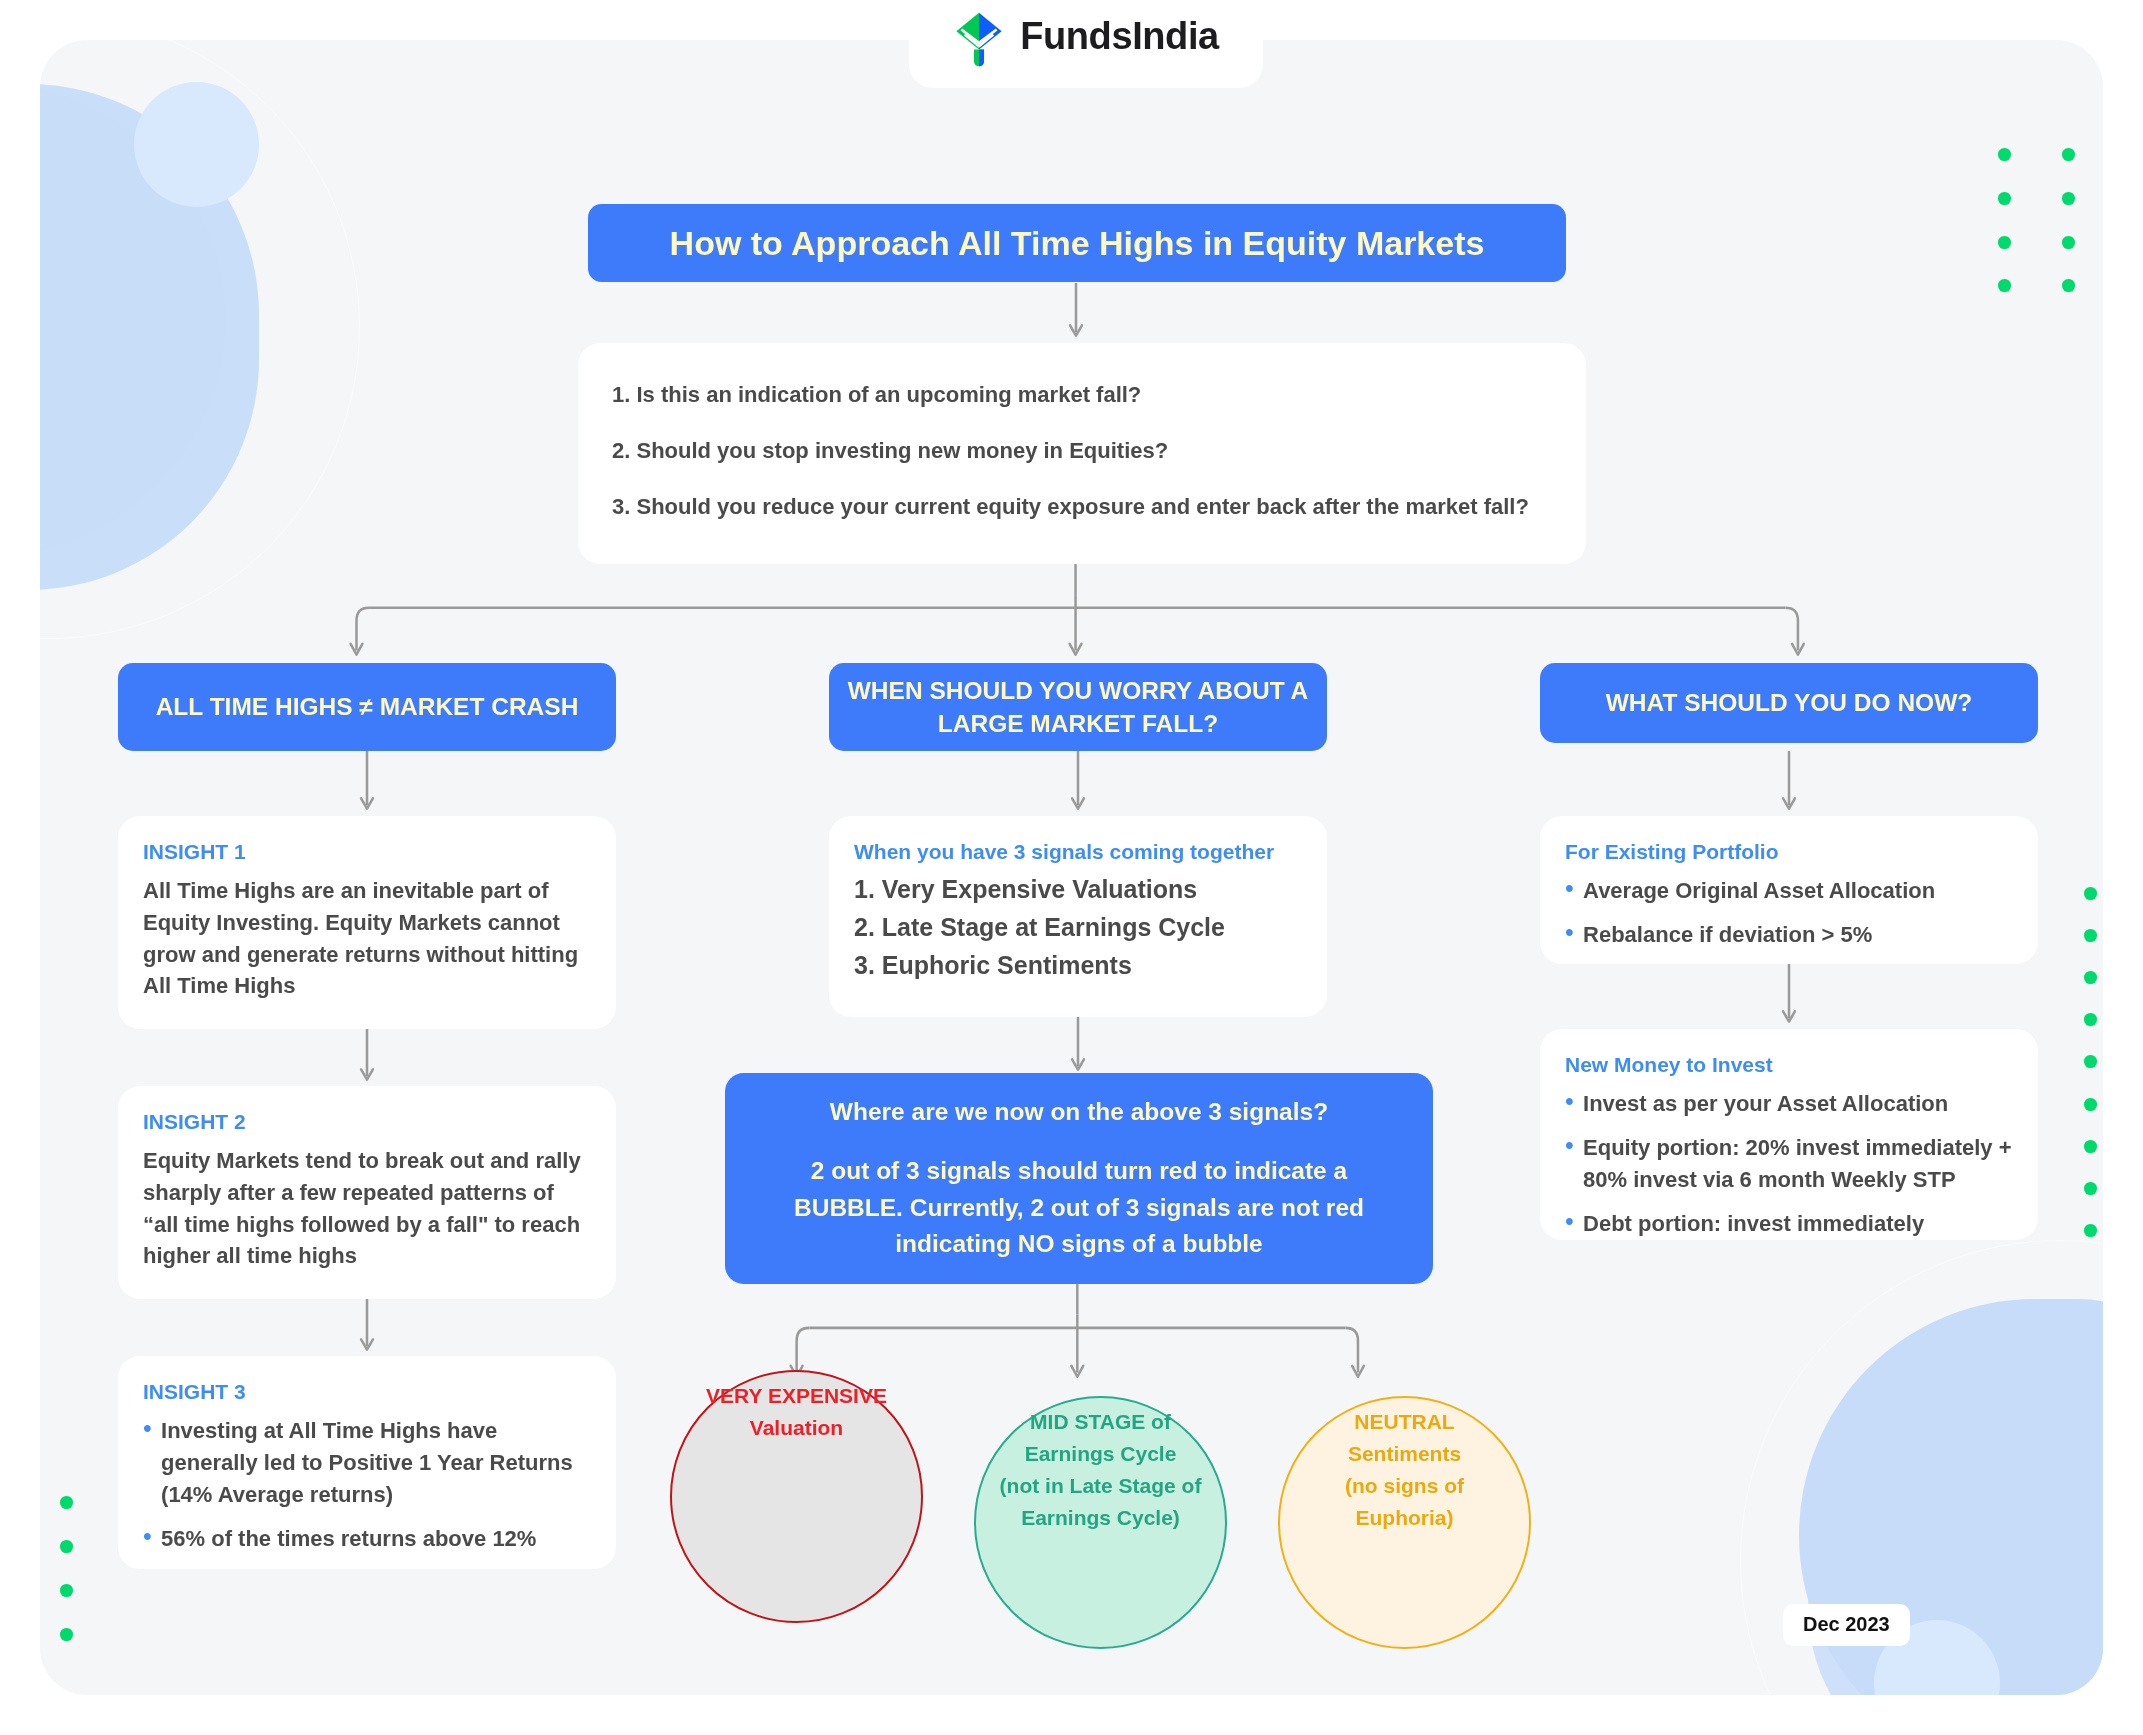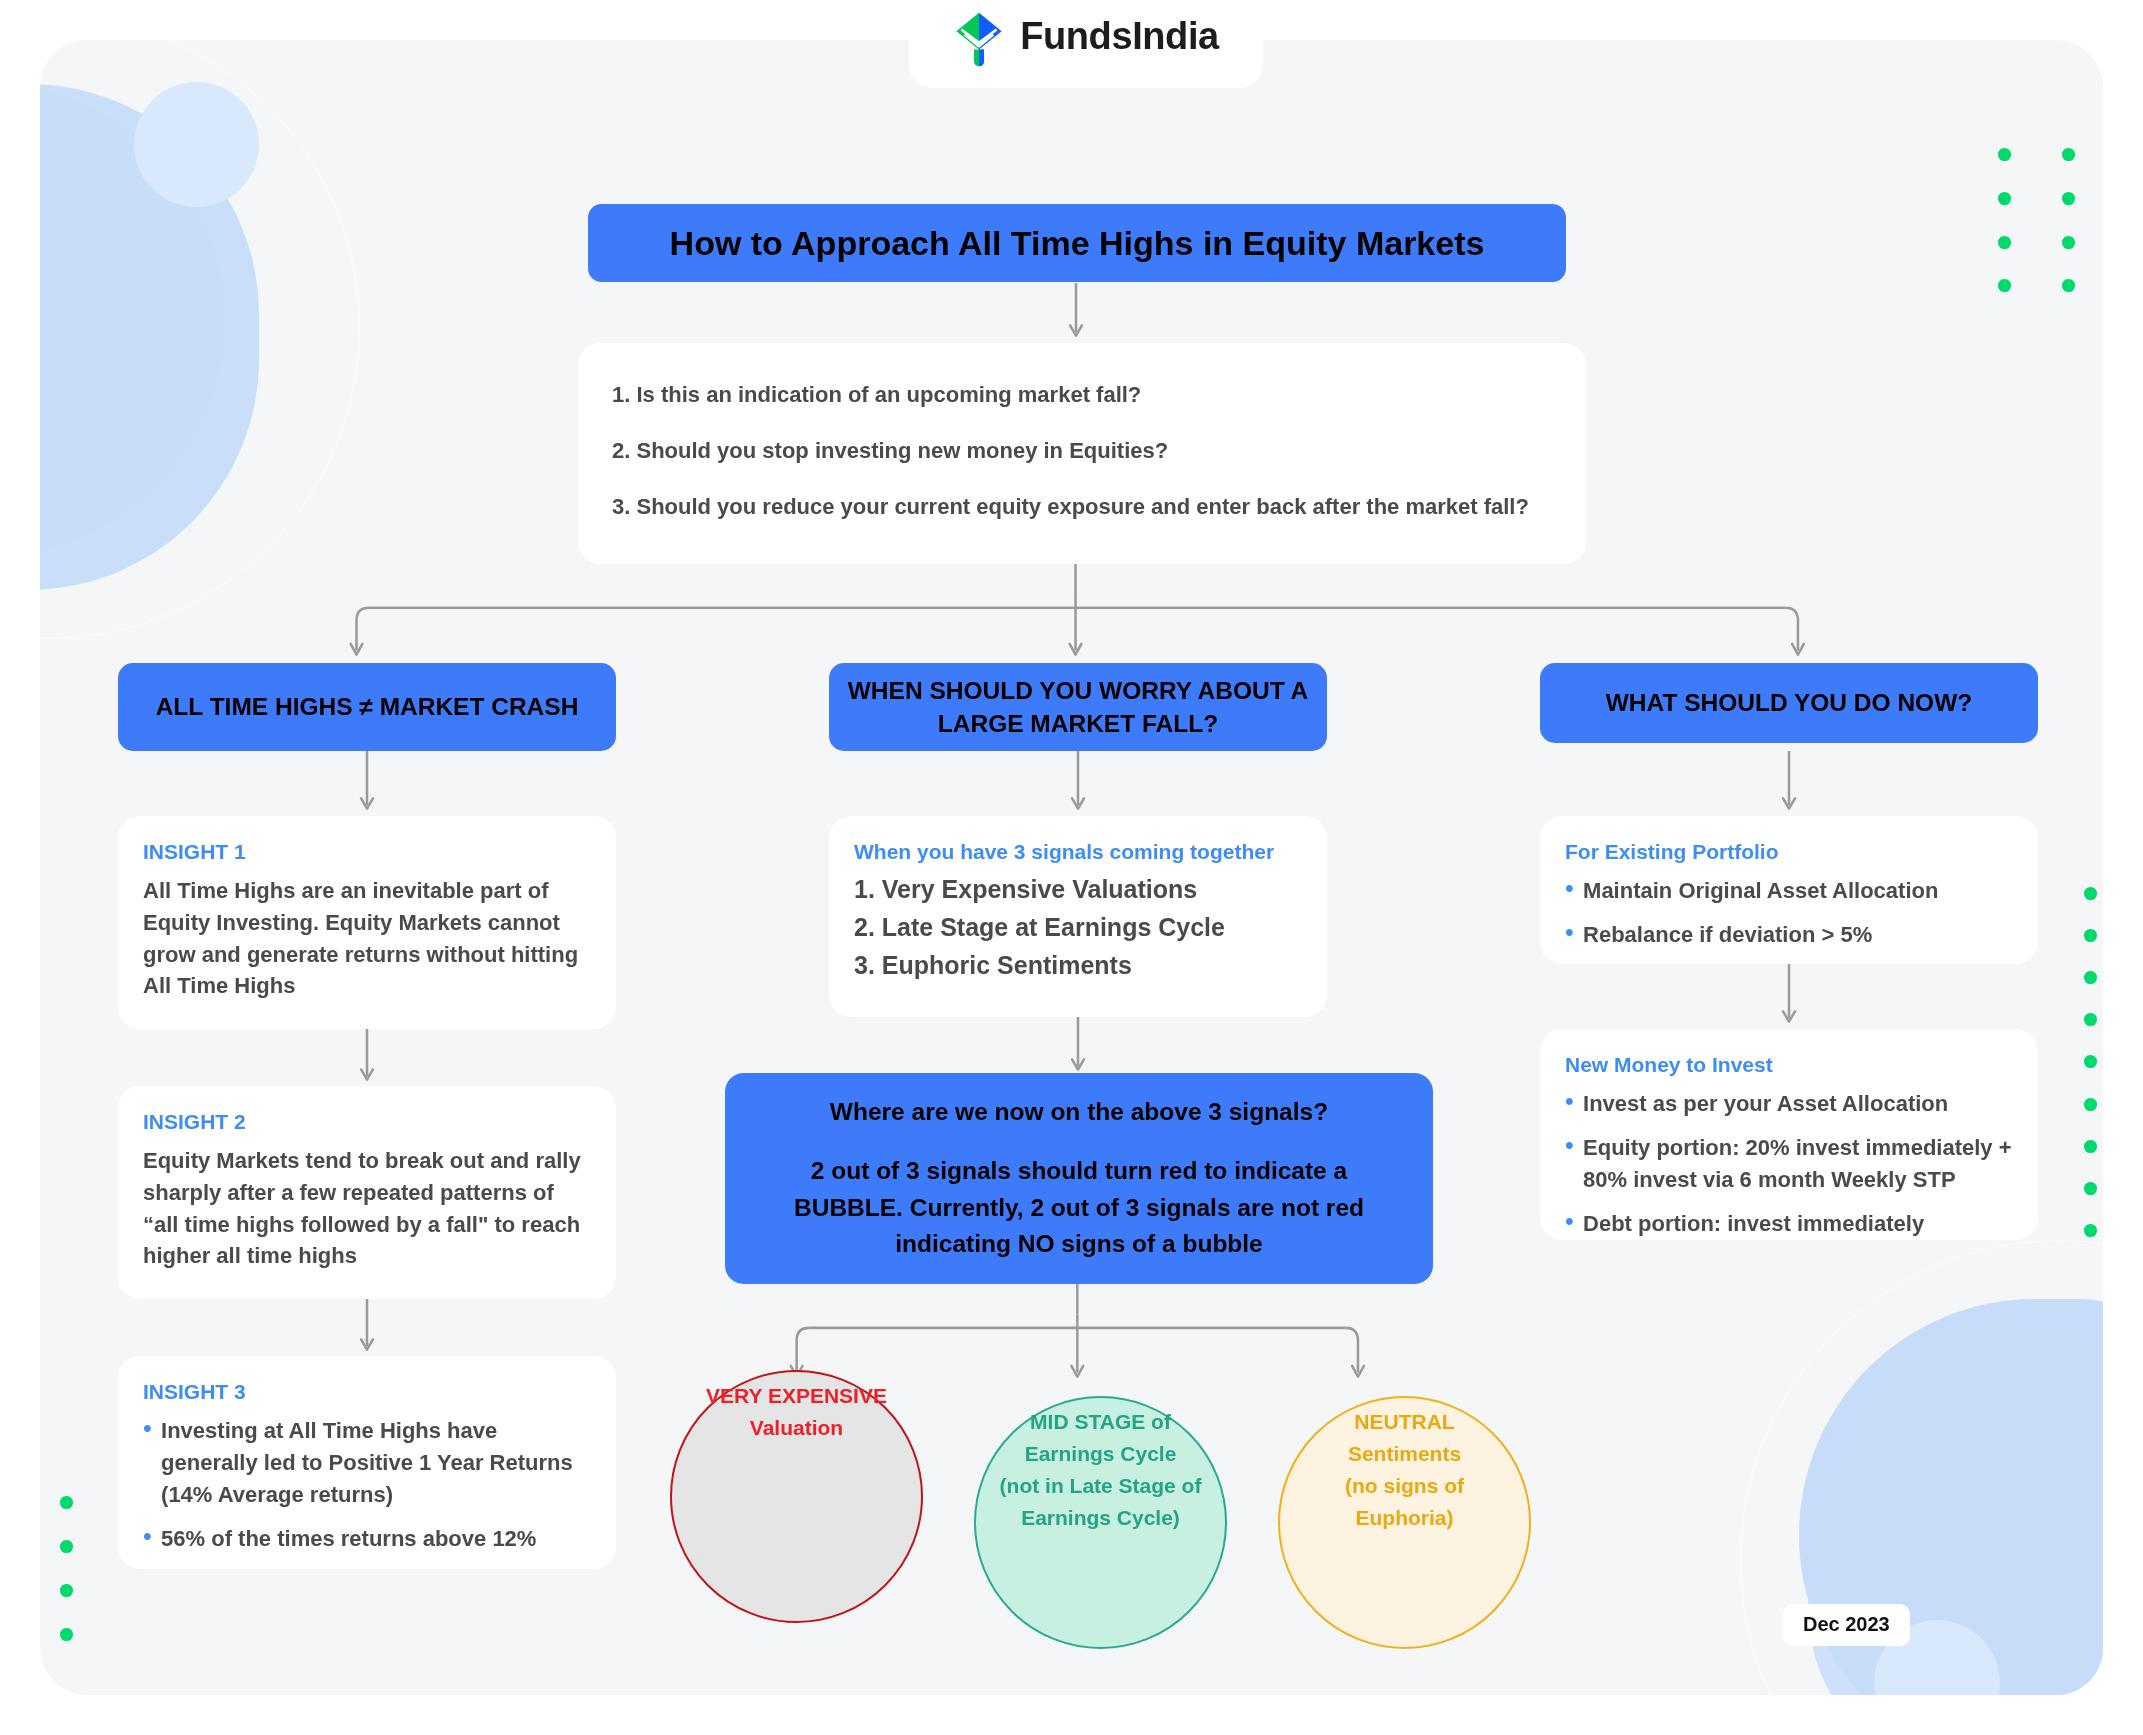--- a/index.html
+++ b/index.html
@@ -64,21 +64,21 @@
   .logo-mark { width: 52px; height: 52px; flex: 0 0 52px; }
   .logo-text { font-size: 38px; font-weight: 700; color: #1d1d1f; letter-spacing: -0.4px; }
 
   
   .dot { position: absolute; width: 12.6px; height: 12.6px; border-radius: 50%; background: #00d96c; }
 
   
   .blue-box {
     position: absolute;
     background: #3d7bfb; border-radius: 15px;
-    color: #000000; display: flex; align-items: center; justify-content: center;
+    color: #fef9c3; display: flex; align-items: center; justify-content: center;
     text-align: center; padding: 11.8px 18.6px;
     font-weight: 700;
   }
   .card {
     position: absolute;
     background: #ffffff; border-radius: 22px;
     padding: 23.6px 25px;
   }
   .card-title { color: #3d8df5; font-size: 21px; font-weight: 700; margin-bottom: 11.8px; }
   .body-line { color: #4a4a4a; font-size: 22px; font-weight: 700; line-height: 1.44; }
@@ -321,21 +321,21 @@
 
   <svg class="conn" style="left:1772px; top:751px;" width="34" height="66" viewBox="0 0 40 78">
     <line x1="20" y1="0" x2="20" y2="64" stroke="#9a9a9a" stroke-width="3"></line>
     <path d="M13 56 L20 68 L27 56" fill="none" stroke="#9a9a9a" stroke-width="3" stroke-linecap="round" stroke-linejoin="round"></path>
   </svg>
 
   <div class="card" id="existing-card">
     <div class="card-title">For Existing Portfolio</div>
     <div class="bullet-row">
       <span class="bullet-dot">•</span>
-      <span class="bullet-txt">Maintain Original Asset Allocation</span>
+      <span class="bullet-txt">Average Original Asset Allocation</span>
     </div>
     <div class="bullet-row">
       <span class="bullet-dot">•</span>
       <span class="bullet-txt">Rebalance if deviation &gt; 5%</span>
     </div>
   </div>
 
   <svg class="conn" style="left:1772px; top:964px;" width="34" height="66" viewBox="0 0 40 78">
     <line x1="20" y1="0" x2="20" y2="64" stroke="#9a9a9a" stroke-width="3"></line>
     <path d="M13 56 L20 68 L27 56" fill="none" stroke="#9a9a9a" stroke-width="3" stroke-linecap="round" stroke-linejoin="round"></path>

